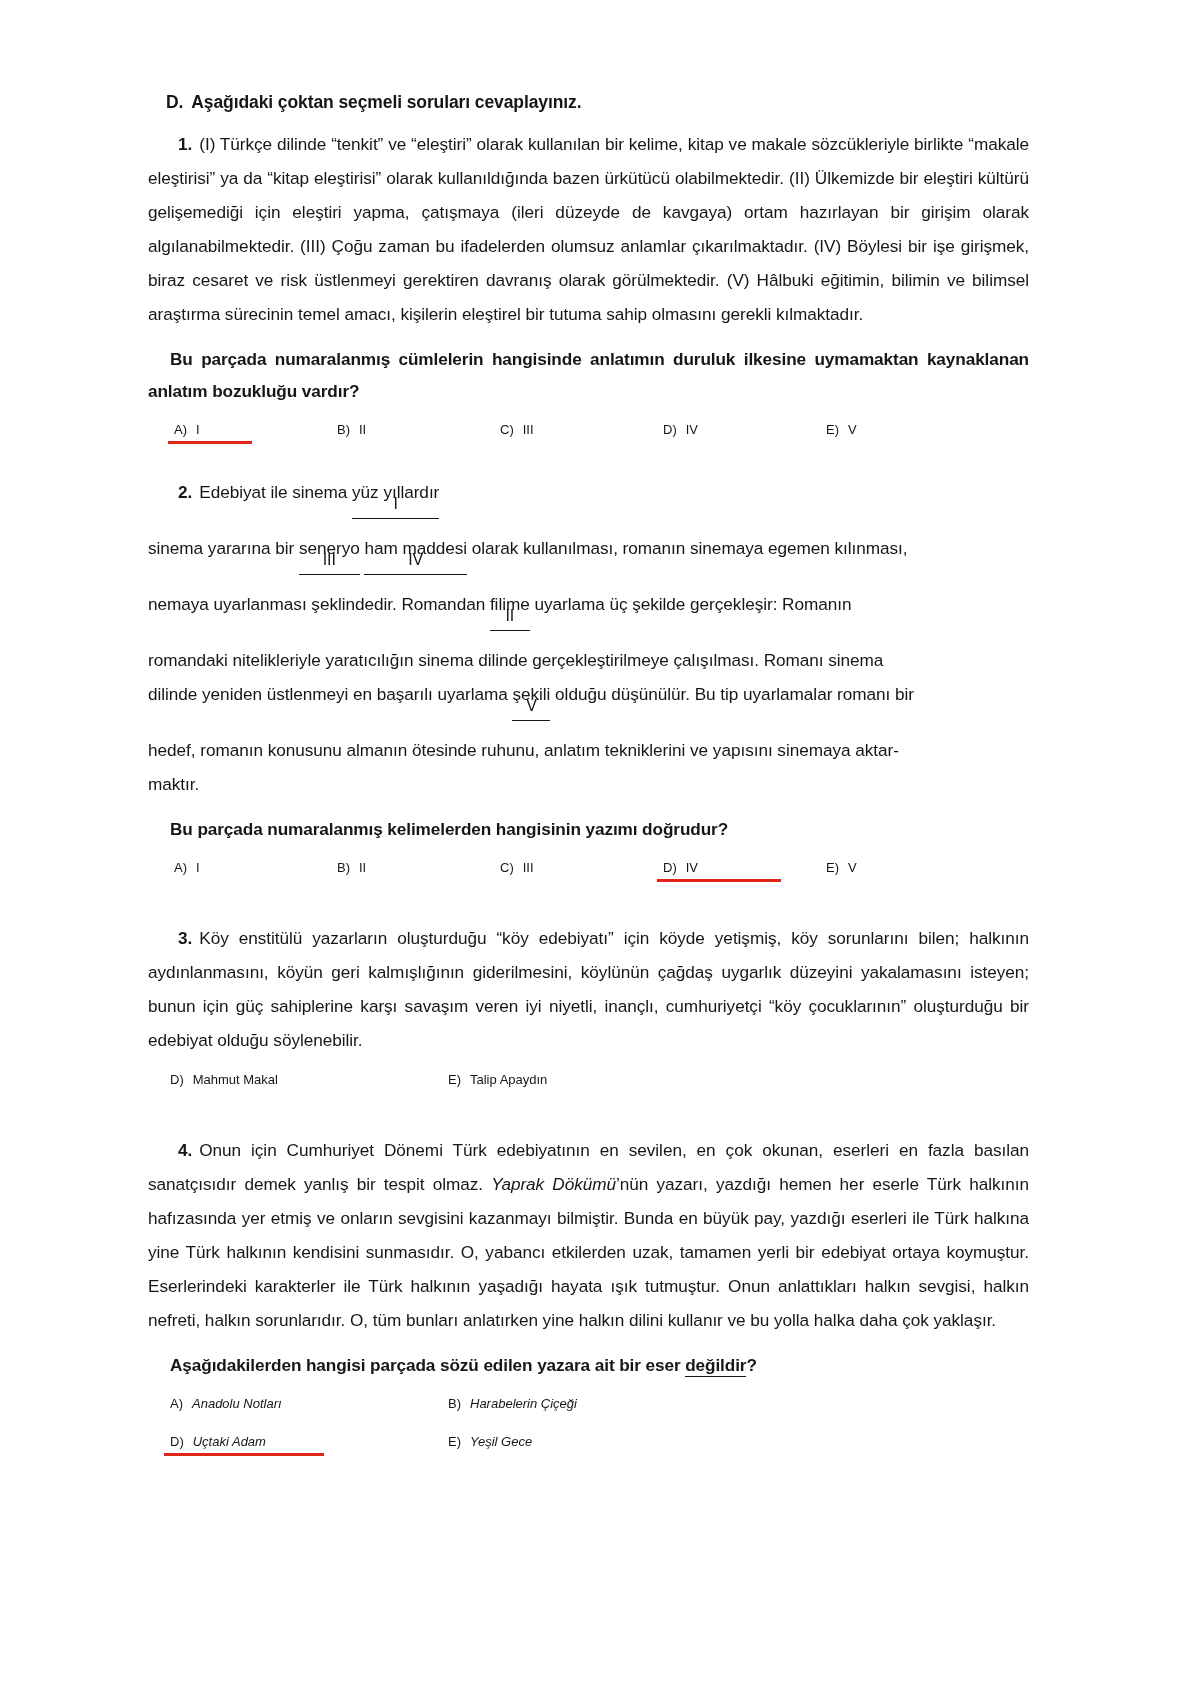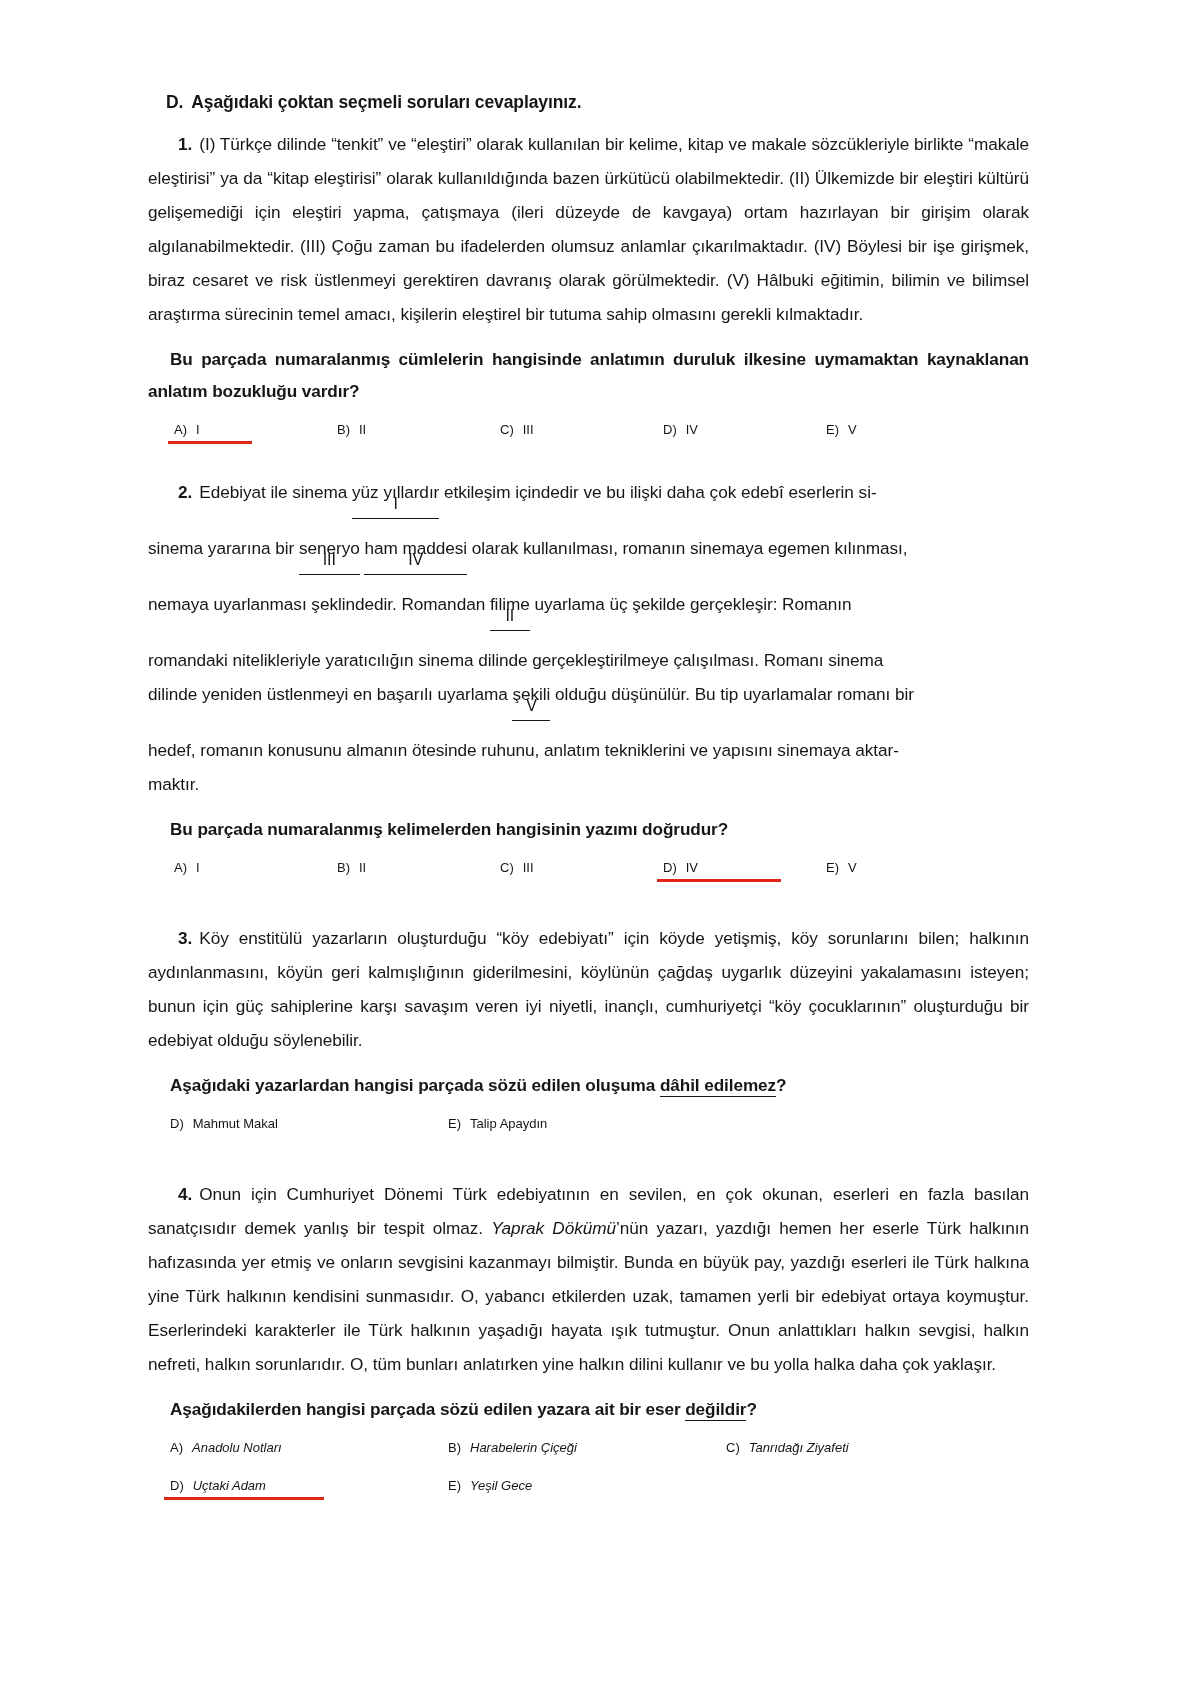--- a/index.html
+++ b/index.html
@@ -138,21 +138,21 @@
       <div class="opt"><span class="ltr">C)</span><span class="txt">III</span></div>
       <div class="opt"><span class="ltr">D)</span><span class="txt">IV</span></div>
       <div class="opt"><span class="ltr">E)</span><span class="txt">V</span></div>
     </div>
   </div>
 
   <div class="sp-30"></div>
 
   <div>
     <div id="q2-lines">
-        <div class="para l-gap"><span class="qnum">2.</span><span>Edebiyat ile sinema </span><span class="tok"><span>yüz yıllardır</span><span class="rn">I</span></span><span> etkileşim içindedir ve bu ilişki daha çok edebî eserlerin si-</span></div>
+        <div class="para l-gap"><span class="qnum">2.</span><span>Edebiyat ile sinema </span><span class="tok"><span>yüz yıllardır</span><span class="rn">I</span></span></div>
         <div class="para l-gap"><span>sinema yararına bir </span><span class="tok"><span>seneryo</span><span class="rn">III</span></span><span> </span><span class="tok"><span>ham maddesi</span><span class="rn">IV</span></span><span> olarak kullanılması, romanın sinemaya egemen kılınması,</span></div>
         <div class="para l-gap"><span>nemaya uyarlanması şeklindedir. Romandan </span><span class="tok"><span>filime</span><span class="rn">II</span></span><span> uyarlama üç şekilde gerçekleşir: Romanın</span></div>
         <div class="para"><span>romandaki nitelikleriyle yaratıcılığın sinema dilinde gerçekleştirilmeye çalışılması. Romanı sinema</span></div>
         <div class="para l-gap"><span>dilinde yeniden üstlenmeyi en başarılı uyarlama </span><span class="tok"><span>şekili</span><span class="rn">V</span></span><span> olduğu düşünülür. Bu tip uyarlamalar romanı bir</span></div>
         <div class="para"><span>hedef, romanın konusunu almanın ötesinde ruhunu, anlatım tekniklerini ve yapısını sinemaya aktar-</span></div>
         <div class="para"><span>maktır.</span></div>
       </div>
 
     <div class="qstem">Bu parçada numaralanmış kelimelerden hangisinin yazımı doğrudur?</div>
 
@@ -163,39 +163,37 @@
       <div class="opt marked"><span class="ltr">D)</span><span class="txt">IV</span></div>
       <div class="opt"><span class="ltr">E)</span><span class="txt">V</span></div>
     </div>
   </div>
 
   <div class="sp-38"></div>
 
   <div>
     <p class="para"><span class="qnum">3.</span><span>Köy enstitülü yazarların oluşturduğu “köy edebiyatı” için köyde yetişmiş, köy sorunlarını bilen; halkının aydınlanmasını, köyün geri kalmışlığının giderilmesini, köylünün çağdaş uygarlık düzeyini yakalamasını isteyen; bunun için güç sahiplerine karşı savaşım veren iyi niyetli, inançlı, cumhuriyetçi “köy çocuklarının” oluşturduğu bir edebiyat olduğu söylenebilir.</span></p>
 
-    <div class="qstem"><span>Aşağıdaki yazarlardan hangisi parçada sözü edilen oluşuma </span><u>dâhil edilemez</u><span>?</span></div>
 
     <div class="opts three">
       <div class="opt"><span class="ltr">D)</span><span class="txt">Mahmut Makal</span></div>
       <div class="opt"><span class="ltr">E)</span><span class="txt">Talip Apaydın</span></div>
     </div>
   </div>
 
   <div class="sp-38"></div>
 
   <div>
     <p class="para"><span class="qnum">4.</span><span>Onun için Cumhuriyet Dönemi Türk edebiyatının en sevilen, en çok okunan, eserleri en fazla basılan sanatçısıdır demek yanlış bir tespit olmaz. </span><em>Yaprak Dökümü</em><span>’nün yazarı, yazdığı hemen her eserle Türk halkının hafızasında yer etmiş ve onların sevgisini kazanmayı bilmiştir. Bunda en büyük pay, yazdığı eserleri ile Türk halkına yine Türk halkının kendisini sunmasıdır. O, yabancı etkilerden uzak, tamamen yerli bir edebiyat ortaya koymuştur. Eserlerindeki karakterler ile Türk halkının yaşadığı hayata ışık tutmuştur. Onun anlattıkları halkın sevgisi, halkın nefreti, halkın sorunlarıdır. O, tüm bunları anlatırken yine halkın dilini kullanır ve bu yolla halka daha çok yaklaşır.</span></p>
 
     <div class="qstem"><span>Aşağıdakilerden hangisi parçada sözü edilen yazara ait bir eser </span><u>değildir</u><span>?</span></div>
 
     <div class="opts three">
       <div class="opt italic"><span class="ltr">A)</span><span class="txt">Anadolu Notları</span></div>
       <div class="opt italic"><span class="ltr">B)</span><span class="txt">Harabelerin Çiçeği</span></div>
-      <div class="opt italic"><span class="ltr">C)</span><span class="txt">Tanrıdağı Ziyafeti</span></div>
     </div>
     <div class="opts three">
       <div class="opt italic marked wide"><span class="ltr">D)</span><span class="txt">Uçtaki Adam</span></div>
       <div class="opt italic"><span class="ltr">E)</span><span class="txt">Yeşil Gece</span></div>
     </div>
   </div>
 
 </div>
 
 </body></html>

